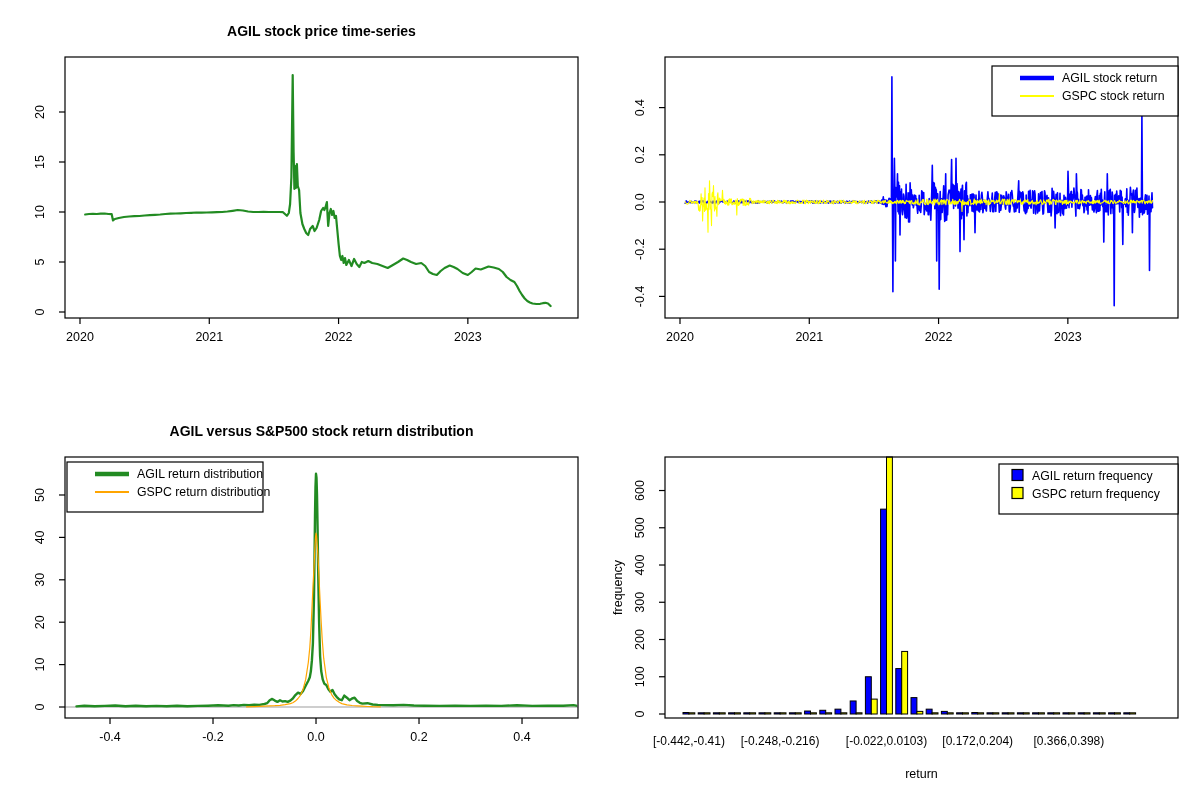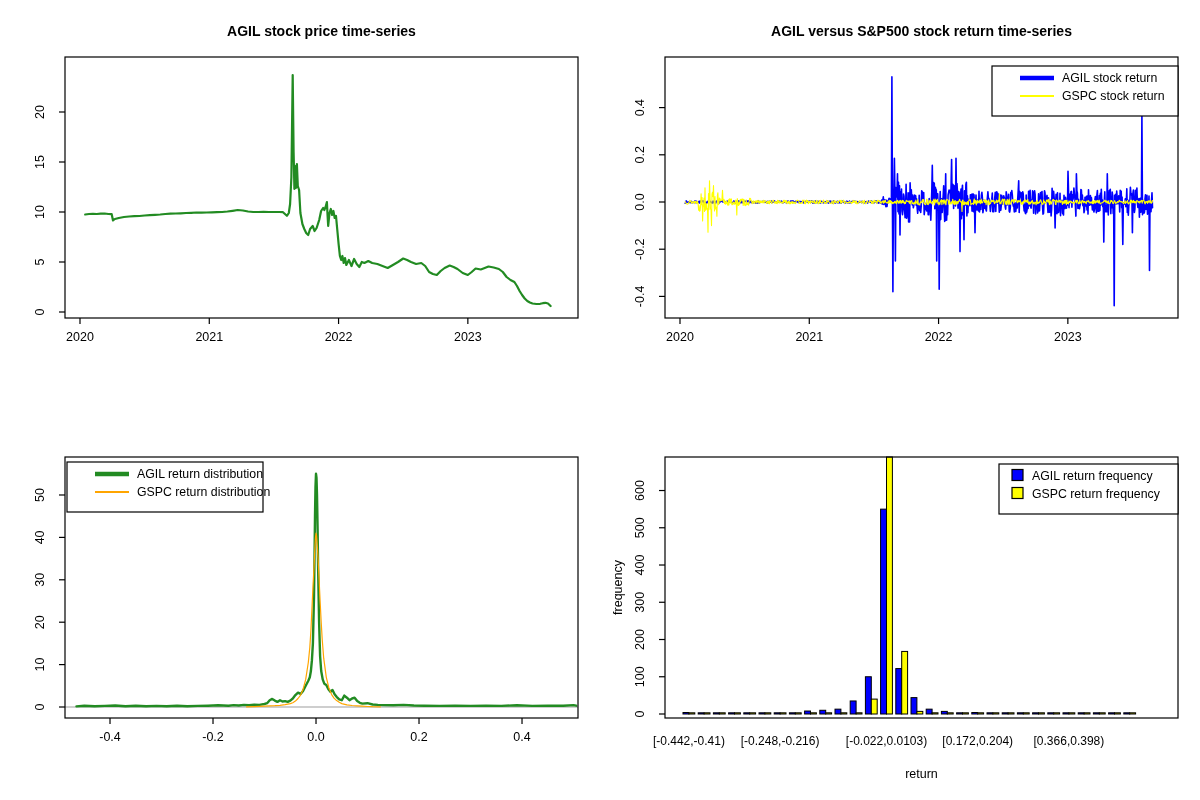--- a/index.html
+++ b/index.html
@@ -33,21 +33,20 @@
         <text x="44" y="262" fill="#000" font-family="&quot;Liberation Sans&quot;, sans-serif" font-size="12.5" text-anchor="middle" transform="rotate(-90,44,262)">5</text>
         <line x1="65" y1="212" x2="59" y2="212" stroke="#000" stroke-width="1.2"></line>
         <text x="44" y="212" fill="#000" font-family="&quot;Liberation Sans&quot;, sans-serif" font-size="12.5" text-anchor="middle" transform="rotate(-90,44,212)">10</text>
         <line x1="65" y1="162.00000000000003" x2="59" y2="162.00000000000003" stroke="#000" stroke-width="1.2"></line>
         <text x="44" y="162.00000000000003" fill="#000" font-family="&quot;Liberation Sans&quot;, sans-serif" font-size="12.5" text-anchor="middle" transform="rotate(-90,44,162.00000000000003)">15</text>
         <line x1="65" y1="112" x2="59" y2="112" stroke="#000" stroke-width="1.2"></line>
         <text x="44" y="112" fill="#000" font-family="&quot;Liberation Sans&quot;, sans-serif" font-size="12.5" text-anchor="middle" transform="rotate(-90,44,112)">20</text>
       </svg>
   </figure>
   <figure class="panel">
-    <div class="chart-title">AGIL versus S&amp;P500 stock return time-series</div>
     <svg class="chart" viewBox="0 0 600 400">
         <polyline points="85.2,203.2 85.7,203.0 86.2,200.9 86.7,201.5 87.2,202.0 87.8,202.2 88.3,202.1 88.8,202.6 89.3,201.9 89.8,201.5 90.3,202.6 90.9,202.8 91.4,201.4 91.9,202.0 92.4,202.7 92.9,202.3 93.4,202.5 94.0,201.9 94.5,202.5 95.0,200.9 95.5,202.6 96.0,201.1 96.5,202.7 97.1,202.8 97.6,202.8 98.1,202.5 98.6,201.9 99.1,201.4 99.6,203.0 100.2,201.0 100.7,201.9 101.2,201.7 101.7,201.6 102.2,200.9 102.7,201.7 103.3,201.0 103.8,201.2 104.3,203.1 104.8,202.8 105.3,202.3 105.8,202.2 106.4,203.1 106.9,203.0 107.4,201.4 107.9,202.3 108.4,202.2 108.9,202.1 109.5,200.9 110.0,201.5 110.5,201.6 111.0,202.4 111.5,202.3 112.0,202.9 112.6,202.9 113.1,201.0 113.6,202.4 114.1,202.7 114.6,201.7 115.1,202.4 115.7,203.1 116.2,201.6 116.7,201.0 117.2,201.9 117.7,201.2 118.2,201.6 118.8,201.0 119.3,202.9 119.8,201.9 120.3,201.7 120.8,201.1 121.3,200.9 121.9,201.2 122.4,201.8 122.9,200.9 123.4,200.9 123.9,201.9 124.4,201.3 125.0,203.2 125.5,202.0 126.0,202.4 126.5,201.5 127.0,201.9 127.5,201.4 128.1,200.9 128.6,201.9 129.1,201.2 129.6,202.2 130.1,201.7 130.6,201.4 131.2,201.9 131.7,202.4 132.2,202.6 132.7,203.2 133.2,203.1 133.7,201.0 134.3,201.2 134.8,201.7 135.3,203.1 135.8,201.7 136.3,201.8 136.8,201.5 137.4,200.8 137.9,202.5 138.4,200.9 138.9,201.6 139.4,201.3 139.9,201.7 140.5,201.2 141.0,202.9 141.5,200.8 142.0,202.0 142.5,201.8 143.0,202.8 143.6,202.2 144.1,202.7 144.6,201.3 145.1,201.1 145.6,201.4 146.2,201.6 146.7,200.8 147.2,201.7 147.7,201.4 148.2,200.9 148.7,202.0 149.3,202.6 149.8,201.8 150.3,201.3 150.8,201.2 151.3,202.7 151.8,201.9 152.4,202.1 152.9,201.9 153.4,202.8 153.9,202.6 154.4,202.1 154.9,202.1 155.5,202.8 156.0,203.2 156.5,202.8 157.0,203.1 157.5,202.9 158.0,201.1 158.6,200.9 159.1,203.0 159.6,202.8 160.1,202.2 160.6,202.0 161.1,201.5 161.7,202.3 162.2,202.3 162.7,201.3 163.2,201.5 163.7,201.3 164.2,201.9 164.8,201.3 165.3,202.2 165.8,201.9 166.3,202.5 166.8,201.9 167.3,201.4 167.9,203.0 168.4,202.6 168.9,201.2 169.4,201.2 169.9,201.4 170.4,202.2 171.0,202.3 171.5,201.0 172.0,202.6 172.5,202.3 173.0,202.1 173.5,201.2 174.1,202.2 174.6,200.9 175.1,201.9 175.6,202.2 176.1,202.4 176.6,201.9 177.2,202.5 177.7,201.1 178.2,201.8 178.7,200.9 179.2,201.2 179.7,202.0 180.3,202.2 180.8,201.5 181.3,201.0 181.8,201.9 182.3,201.6 182.8,202.8 183.4,201.5 183.9,202.3 184.4,201.7 184.9,201.2 185.4,202.3 185.9,202.5 186.5,203.0 187.0,201.6 187.5,201.5 188.0,200.9 188.5,202.4 189.0,202.6 189.6,203.0 190.1,201.5 190.6,201.0 191.1,201.3 191.6,201.2 192.1,200.9 192.7,202.6 193.2,200.9 193.7,202.5 194.2,201.9 194.7,202.3 195.2,201.5 195.8,201.4 196.3,201.7 196.8,201.5 197.3,201.7 197.8,201.8 198.3,202.5 198.9,201.2 199.4,202.0 199.9,202.9 200.4,201.5 200.9,202.1 201.4,201.9 202.0,201.9 202.5,201.1 203.0,200.9 203.5,202.8 204.0,202.9 204.5,202.5 205.1,201.9 205.6,202.3 206.1,201.0 206.6,201.2 207.1,201.9 207.6,201.0 208.2,202.5 208.7,202.0 209.2,201.0 209.7,201.6 210.2,201.3 210.7,202.4 211.3,201.0 211.8,200.9 212.3,201.2 212.8,203.2 213.3,202.8 213.9,201.4 214.4,202.9 214.9,203.0 215.4,201.0 215.9,202.5 216.4,201.8 217.0,202.6 217.5,201.3 218.0,201.5 218.5,203.0 219.0,202.1 219.5,200.9 220.1,203.0 220.6,203.0 221.1,202.3 221.6,201.3 222.1,201.6 222.6,202.5 223.2,202.0 223.7,202.9 224.2,202.0 224.7,202.2 225.2,201.9 225.7,202.8 226.3,201.4 226.8,202.5 227.3,201.5 227.8,201.2 228.3,203.1 228.8,202.8 229.4,201.5 229.9,201.1 230.4,202.5 230.9,201.2 231.4,201.7 231.9,202.4 232.5,203.0 233.0,202.9 233.5,200.8 234.0,201.5 234.5,202.6 235.0,202.0 235.6,203.0 236.1,202.0 236.6,202.2 237.1,201.3 237.6,202.8 238.1,201.4 238.7,202.8 239.2,202.6 239.7,202.7 240.2,201.1 240.7,203.1 241.2,203.1 241.8,201.0 242.3,201.0 242.8,202.0 243.3,201.8 243.8,201.5 244.3,202.8 244.9,202.0 245.4,203.0 245.9,201.8 246.4,201.5 246.9,201.2 247.4,203.0 248.0,201.8 248.5,202.3 249.0,203.1 249.5,201.0 250.0,202.5 250.5,202.8 251.1,202.5 251.6,202.4 252.1,201.3 252.6,201.2 253.1,201.1 253.6,201.4 254.2,201.5 254.7,201.1 255.2,201.7 255.7,201.5 256.2,201.6 256.7,202.5 257.3,202.2 257.8,201.6 258.3,202.4 258.8,202.6 259.3,202.0 259.8,201.8 260.4,201.6 260.9,202.2 261.4,201.5 261.9,202.6 262.4,201.4 262.9,202.0 263.5,202.1 264.0,202.3 264.5,201.3 265.0,202.9 265.5,201.9 266.0,201.9 266.6,201.6 267.1,201.7 267.6,203.0 268.1,202.2 268.6,201.0 269.1,201.5 269.7,202.0 270.2,201.5 270.7,202.4 271.2,200.9 271.7,203.0 272.2,201.4 272.8,202.1 273.3,202.7 273.8,202.0 274.3,202.7 274.8,201.2 275.3,200.8 275.9,201.9 276.4,201.0 276.9,202.8 277.4,202.0 277.9,202.8 278.5,203.1 279.0,201.5 279.5,201.4 280.0,202.7 280.5,203.2 281.0,202.0 281.7,200.1 282.2,204.2 282.7,201.6 283.3,196.8 283.8,204.4 284.3,201.4 284.9,199.7 285.4,204.4 285.9,206.7 286.5,200.4 287.0,206.5 287.5,201.5 288.1,202.6 288.6,200.0 289.1,198.2 289.7,199.2 290.2,201.1 290.7,198.7 291.4,200.9 291.9,76.9 292.4,197.4 292.9,291.7 293.4,198.0 293.9,195.0 294.4,158.3 294.9,193.1 295.4,261.0 295.9,187.6 296.4,195.0 296.9,196.9 297.5,173.7 298.0,211.8 298.5,182.2 299.0,213.9 299.5,185.7 300.0,235.0 300.5,192.1 301.0,201.3 301.5,189.0 302.0,211.2 302.5,214.7 303.0,208.9 303.5,194.0 304.0,196.2 304.5,208.9 305.1,217.7 305.6,209.6 306.1,184.4 306.6,218.3 307.1,216.0 307.6,211.9 308.1,192.7 308.6,222.0 309.1,193.4 309.6,221.9 310.1,182.9 310.8,201.8 311.3,189.8 311.8,199.2 312.3,205.0 312.8,195.0 313.3,207.8 313.8,205.4 314.3,197.8 314.7,195.1 315.2,201.0 315.7,195.8 316.2,205.1 316.7,199.0 317.2,208.6 317.7,213.3 318.2,204.6 318.7,209.1 319.2,195.2 319.7,210.8 320.2,206.6 320.7,212.4 321.2,206.3 321.7,190.7 322.2,191.9 322.7,199.8 323.2,196.0 323.7,192.6 324.2,214.6 324.7,209.9 325.2,209.6 325.7,204.3 326.2,203.0 326.7,211.0 327.2,203.1 327.7,205.4 328.2,214.7 328.7,214.8 329.2,198.5 329.7,203.9 330.2,207.2 330.8,220.3 331.3,204.5 331.8,191.1 332.3,165.4 332.8,200.3 333.3,193.2 333.8,182.5 334.3,183.5 334.8,208.7 335.3,187.3 335.8,189.3 336.3,190.0 336.7,261.0 337.2,194.2 337.7,193.7 338.2,209.2 338.7,209.9 339.2,289.3 339.7,208.4 340.2,191.5 340.7,219.6 341.2,199.0 341.7,198.9 342.2,212.4 342.7,203.7 343.2,195.5 343.7,185.8 344.2,210.0 344.7,221.5 345.2,199.0 345.7,173.7 346.1,220.3 346.6,220.1 347.1,205.9 347.6,214.7 348.1,194.9 348.6,192.6 349.1,190.0 349.6,191.1 350.1,190.7 350.6,201.9 351.1,184.8 351.6,159.5 352.1,200.9 352.6,184.1 353.1,185.0 353.6,208.5 354.1,185.6 354.6,190.2 355.1,202.2 355.5,206.0 356.0,158.3 356.5,202.1 357.0,183.6 357.5,192.6 358.0,208.2 358.5,191.5 359.0,192.0 359.5,196.7 360.0,251.6 360.5,197.2 361.0,189.1 361.5,218.7 362.0,190.3 362.5,185.2 363.0,214.9 363.5,205.8 364.0,239.8 364.5,190.9 364.9,201.6 365.4,205.0 365.9,184.2 366.4,182.3 366.9,216.0 367.4,195.7 367.9,212.6 368.4,199.2 368.9,203.2 369.4,200.2 369.9,205.7 370.4,194.9 370.9,197.7 371.5,194.3 372.0,211.1 372.5,209.0 373.0,193.8 373.5,211.7 374.0,194.8 374.5,206.1 375.0,232.7 375.5,205.5 376.0,195.0 376.5,208.3 377.0,210.0 377.5,202.7 378.0,199.6 378.5,211.0 379.0,191.3 379.5,211.9 380.0,199.2 380.4,201.7 380.9,209.4 381.4,195.1 381.9,192.3 382.4,198.1 382.9,212.6 383.4,209.1 383.9,200.0 384.4,208.2 384.9,206.4 385.4,203.5 385.9,209.5 386.4,211.0 386.9,202.5 387.4,197.7 387.9,191.9 388.4,198.5 388.9,198.4 389.4,202.7 389.9,205.3 390.4,211.4 390.9,206.0 391.3,200.4 391.8,199.3 392.3,193.1 392.8,211.7 393.3,207.5 393.8,211.7 394.3,202.2 394.8,197.2 395.3,192.2 395.8,211.5 396.3,195.9 396.8,191.7 397.3,203.1 397.8,193.4 398.3,194.4 398.8,202.8 399.3,212.1 399.8,207.8 400.3,195.0 400.8,210.1 401.3,205.0 401.7,195.4 402.2,198.0 402.7,204.0 403.2,201.8 403.7,195.7 404.2,197.5 404.7,198.3 405.2,206.8 405.7,209.1 406.2,191.8 406.7,194.6 407.2,204.9 407.7,202.1 408.2,199.3 408.7,194.4 409.2,211.1 409.7,212.1 410.3,207.8 410.8,192.5 411.3,194.0 411.8,190.5 412.3,194.9 412.8,203.1 413.3,206.2 413.8,205.1 414.3,212.0 414.8,202.6 415.3,209.5 415.8,211.5 416.3,206.1 416.8,201.2 417.3,207.9 417.7,198.7 418.2,191.1 418.7,180.8 419.2,212.4 419.7,191.5 420.2,193.8 420.7,196.9 421.2,192.8 421.7,203.2 422.2,195.0 422.7,191.8 423.2,193.9 423.7,205.9 424.2,211.0 424.7,204.3 425.2,212.8 425.7,213.7 426.2,195.1 426.7,212.2 427.2,209.0 427.7,203.7 428.1,208.4 428.6,191.3 429.1,196.9 429.6,205.6 430.1,190.2 430.6,206.4 431.1,208.1 431.6,199.7 432.1,202.0 432.6,190.9 433.1,194.3 433.6,213.2 434.1,193.0 434.6,190.9 435.1,194.7 435.6,214.0 436.1,202.9 436.6,208.8 437.1,201.7 437.6,212.9 438.1,210.4 438.6,193.8 439.0,210.9 439.5,210.7 440.0,200.6 440.5,192.5 441.0,203.4 441.5,192.7 442.0,191.5 442.5,205.8 443.0,214.2 443.5,213.4 444.0,202.9 444.5,190.8 445.0,193.0 445.5,202.6 446.0,201.7 446.5,196.8 447.0,195.4 447.5,204.5 448.0,212.5 448.5,197.8 449.1,211.6 449.6,212.1 450.1,202.3 450.6,200.3 451.1,216.0 451.6,209.1 452.1,188.2 452.6,199.8 453.1,193.9 453.6,191.2 454.1,197.0 454.6,204.1 455.1,228.0 455.6,203.1 456.1,194.4 456.6,204.9 457.0,213.7 457.5,192.8 458.0,212.0 458.5,212.5 459.0,210.2 459.5,209.6 460.0,193.3 460.5,215.6 461.0,200.8 461.5,206.4 462.0,200.3 462.5,213.0 463.0,213.8 463.5,215.0 464.0,195.3 464.5,208.6 465.0,208.4 465.5,197.3 466.0,199.9 466.5,208.3 467.0,202.9 467.5,205.1 468.0,171.3 468.5,190.2 469.0,207.6 469.5,194.4 470.0,202.8 470.5,197.4 471.0,191.6 471.4,191.4 471.9,207.2 472.4,194.7 472.9,199.7 473.4,197.4 473.9,188.0 474.4,193.6 474.9,198.4 475.4,205.6 475.9,216.1 476.4,173.7 476.9,191.0 477.4,193.0 477.9,208.5 478.4,199.4 478.9,202.0 479.4,208.8 479.9,206.0 480.4,204.4 480.9,189.5 481.4,190.0 481.9,200.6 482.4,195.0 482.9,205.7 483.4,200.2 484.0,212.7 484.5,210.4 485.0,197.3 485.5,205.9 486.0,200.4 486.5,196.2 487.0,210.0 487.5,196.0 488.0,214.1 488.5,189.8 489.0,201.3 489.5,205.2 490.0,199.8 490.4,195.6 490.9,204.8 491.4,197.6 491.9,203.3 492.4,209.9 492.9,205.7 493.4,203.5 493.9,212.0 494.4,209.8 494.9,199.6 495.4,196.6 495.9,206.3 496.4,212.7 496.9,195.0 497.4,190.5 497.9,211.2 498.4,200.2 498.9,211.3 499.4,195.5 499.9,210.6 500.4,193.2 500.9,205.1 501.3,189.2 501.8,202.9 502.3,199.7 502.8,206.7 503.3,202.1 503.8,242.1 504.3,200.7 504.8,191.9 505.3,211.6 505.8,211.6 506.3,205.8 506.8,211.7 507.3,173.7 507.8,204.9 508.3,214.9 508.8,199.7 509.3,190.5 509.8,199.2 510.3,189.4 510.8,213.6 511.3,198.0 511.7,207.6 512.2,192.0 512.7,195.9 513.2,213.6 513.7,210.7 514.2,305.8 514.7,195.3 515.2,196.1 515.7,194.3 516.2,203.9 516.7,191.0 517.2,198.0 517.7,203.8 518.2,199.5 518.7,195.8 519.2,198.3 519.7,212.0 520.2,190.4 520.7,192.3 521.2,191.3 521.7,207.7 522.1,197.1 522.8,244.5 523.3,203.6 523.8,203.1 524.3,204.1 524.8,202.4 525.3,198.8 525.8,206.6 526.3,201.5 526.8,188.8 527.3,212.4 527.8,200.0 528.3,215.1 528.8,206.0 529.3,200.9 529.9,200.5 530.4,187.4 530.9,193.6 531.4,193.8 531.9,196.1 532.4,232.7 532.9,193.5 533.4,190.1 533.9,202.7 534.4,212.4 534.9,208.8 535.4,190.4 535.9,200.1 536.4,193.8 536.9,188.1 537.4,203.0 537.9,207.4 538.4,203.8 538.9,198.5 539.4,217.2 539.9,202.6 540.4,198.2 540.9,212.1 541.4,208.2 541.9,114.7 542.5,214.7 543.0,200.5 543.5,200.6 544.0,213.2 544.5,211.9 545.0,198.8 545.5,194.7 546.0,209.4 546.5,204.5 547.0,195.4 547.5,214.3 548.0,205.8 548.5,209.1 549.0,196.1 549.5,270.4 550.0,201.0 550.5,201.6 551.0,211.7 551.5,200.7 552.0,192.8 552.5,207.7" fill="none" stroke="#0000FF" stroke-width="1.6" stroke-linejoin="round" stroke-linecap="round"></polyline>
         <polyline points="85.2,201.7 85.7,202.6 86.2,203.8 86.7,203.9 87.2,204.0 87.7,204.1 88.2,203.7 88.8,202.6 89.3,201.8 89.8,200.4 90.3,201.3 90.8,200.9 91.3,202.9 91.8,203.4 92.3,201.7 92.8,202.6 93.4,201.7 93.9,201.5 94.4,203.6 94.9,201.4 95.4,202.3 95.9,201.3 96.4,202.7 96.9,203.7 97.5,201.0 98.1,203.9 98.6,210.1 99.1,205.7 99.6,211.1 100.1,210.7 100.6,206.2 101.1,193.8 101.6,204.7 102.1,197.5 102.6,220.9 103.1,204.7 103.6,206.1 104.0,198.0 104.5,211.5 105.0,187.8 105.5,210.3 106.0,208.1 106.5,203.7 107.0,209.6 107.5,208.5 108.0,232.2 108.5,193.6 109.0,209.6 109.5,180.8 110.0,196.9 110.5,208.7 111.0,209.8 111.5,225.6 112.0,194.1 112.5,192.2 113.0,196.7 113.5,185.5 114.0,204.4 114.5,211.0 115.0,196.5 115.5,209.0 116.0,207.1 116.5,209.2 116.9,216.2 117.4,195.4 117.9,192.7 118.4,204.6 118.9,203.9 119.4,198.1 120.1,198.9 120.6,200.9 121.1,200.5 121.6,200.4 122.0,198.8 122.5,190.2 123.0,199.9 123.5,201.8 124.0,199.4 124.5,203.7 125.0,200.9 125.5,204.2 126.0,203.4 126.5,201.1 127.0,202.7 127.5,204.9 128.0,205.2 128.4,199.9 128.9,204.9 129.4,198.8 129.9,199.8 130.4,203.1 130.9,198.9 131.4,199.0 131.9,204.7 132.4,203.2 132.9,204.8 133.4,202.0 133.9,203.3 134.4,202.9 134.9,204.5 135.3,201.0 135.8,200.1 136.3,203.3 136.8,215.0 137.3,198.5 137.8,201.4 138.3,205.5 138.8,205.1 139.3,202.0 139.8,204.3 140.3,199.4 140.8,201.4 141.3,199.2 141.7,200.1 142.2,199.1 142.7,199.1 143.2,205.5 143.7,199.2 144.2,200.1 144.7,205.3 145.2,204.9 145.7,205.6 146.2,199.7 146.7,204.6 147.2,203.2 147.7,204.6 148.1,202.9 148.6,205.1 149.1,201.9 149.6,198.3 150.1,198.4 150.6,198.8 151.1,201.2 151.7,200.8 152.2,203.8 152.7,203.0 153.2,201.3 153.7,200.9 154.2,203.4 154.7,201.9 155.2,201.5 155.7,201.0 156.2,203.3 156.6,200.8 157.1,201.0 157.6,202.3 158.1,200.2 158.6,201.9 159.1,203.4 159.6,201.4 160.1,201.0 160.6,202.7 161.0,200.8 161.5,202.6 162.0,201.7 162.5,202.8 163.0,201.1 163.5,200.3 164.0,203.2 164.5,201.0 165.0,201.2 165.4,200.8 165.9,201.6 166.4,203.4 166.9,203.4 167.4,201.3 167.9,201.4 168.4,203.4 168.9,201.2 169.4,203.8 169.9,200.6 170.3,200.6 170.8,201.7 171.3,202.7 171.8,203.3 172.3,200.9 172.8,200.5 173.3,200.3 173.8,201.6 174.3,202.9 174.7,202.0 175.2,203.3 175.7,201.5 176.2,201.5 176.7,203.5 177.2,203.6 177.7,200.2 178.2,201.9 178.7,200.6 179.1,203.2 179.6,202.2 180.1,201.2 180.6,202.3 181.1,202.9 181.6,203.1 182.1,201.7 182.6,202.6 183.1,203.2 183.6,200.2 184.0,202.1 184.5,200.4 185.0,201.0 185.5,202.5 186.0,200.6 186.5,200.8 187.0,203.8 187.5,202.5 188.0,201.7 188.4,202.8 188.9,201.1 189.4,203.8 189.9,201.8 190.4,203.8 190.9,203.0 191.4,201.7 191.9,202.8 192.4,203.4 192.8,201.4 193.3,202.5 193.8,203.1 194.3,202.2 194.8,202.8 195.3,203.6 195.8,202.9 196.3,200.8 196.8,200.6 197.2,200.3 197.7,200.3 198.2,200.5 198.7,200.7 199.2,203.5 199.7,202.5 200.2,203.5 200.7,203.3 201.2,202.5 201.7,203.0 202.1,203.5 202.6,200.4 203.1,200.3 203.6,200.8 204.1,200.2 204.6,203.6 205.1,202.3 205.6,203.7 206.1,200.5 206.5,200.2 207.0,201.9 207.5,200.6 208.0,201.5 208.5,203.7 209.0,201.2 209.5,202.6 210.0,201.3 210.5,203.1 210.9,200.6 211.4,201.8 211.9,201.9 212.4,200.9 212.9,203.0 213.4,202.4 213.9,201.6 214.4,200.5 214.9,203.4 215.4,203.0 215.8,201.8 216.3,203.5 216.8,200.3 217.3,201.6 217.8,202.1 218.3,203.8 218.8,203.3 219.3,200.6 219.8,202.9 220.2,200.3 220.7,202.0 221.2,202.7 221.7,202.5 222.2,202.9 222.7,202.1 223.2,200.8 223.7,200.1 224.2,202.2 224.6,203.3 225.1,202.8 225.6,202.5 226.1,203.6 226.6,200.3 227.1,201.2 227.6,202.2 228.1,201.1 228.6,201.0 229.0,202.0 229.5,202.6 230.0,203.1 230.5,203.3 231.0,203.6 231.5,202.4 232.0,201.1 232.5,202.2 233.0,203.7 233.5,203.9 233.9,200.5 234.4,202.2 234.9,200.6 235.4,202.6 235.9,202.0 236.4,202.3 236.9,202.2 237.4,201.3 237.9,203.2 238.3,202.9 238.8,201.4 239.3,200.8 239.8,200.4 240.3,200.5 240.8,203.4 241.3,200.2 241.8,202.6 242.3,202.1 242.7,202.0 243.2,201.0 243.7,200.2 244.2,201.8 244.7,203.7 245.2,201.8 245.7,201.7 246.2,202.2 246.7,202.3 247.2,202.9 247.6,202.5 248.1,203.2 248.6,202.2 249.1,201.7 249.6,202.7 250.1,201.9 250.6,202.0 251.1,202.2 251.6,203.6 252.0,202.5 252.5,202.7 253.0,200.3 253.5,202.5 254.0,201.0 254.5,200.9 255.0,201.6 255.5,203.3 256.0,201.1 256.4,201.1 256.9,203.8 257.4,203.7 257.9,203.3 258.4,202.3 258.9,201.8 259.4,200.7 259.9,201.9 260.4,202.1 260.8,201.5 261.3,202.7 261.8,202.2 262.3,201.6 262.8,200.8 263.3,203.9 263.8,201.8 264.3,200.3 264.8,202.5 265.3,202.7 265.7,203.8 266.2,203.5 266.7,202.1 267.2,201.1 267.7,201.9 268.2,202.2 268.7,202.3 269.2,202.4 269.7,201.0 270.1,201.3 270.6,200.7 271.1,201.0 271.6,203.5 272.1,201.4 272.6,202.6 273.1,203.7 273.6,201.4 274.1,200.3 274.5,202.1 275.0,200.5 275.5,202.0 276.0,201.9 276.5,201.6 277.0,203.6 277.5,200.3 278.0,201.0 278.5,200.4 279.0,201.5 279.4,201.7 279.9,201.2 280.4,203.2 280.9,201.9 281.4,202.9 281.9,201.8 282.4,201.0 282.9,201.8 283.4,203.3 283.8,200.5 284.3,202.6 284.8,201.3 285.3,200.3 285.8,202.3 286.3,202.5 286.8,202.9 287.3,202.5 287.8,202.0 288.2,203.5 288.7,200.9 289.2,202.8 289.7,200.2 290.2,202.8 290.7,200.5 291.2,202.9 291.7,201.6 292.2,203.7 292.6,202.5 293.1,203.6 293.6,202.6 294.1,202.7 294.6,201.6 295.1,203.2 295.6,202.0 296.1,201.0 296.6,203.6 297.1,201.5 297.5,200.3 298.0,201.2 298.5,203.2 299.0,202.4 299.5,200.7 300.0,203.3 300.5,200.4 301.0,201.4 301.5,203.1 301.9,201.5 302.4,200.2 302.9,202.7 303.4,200.7 303.9,202.4 304.4,203.7 304.9,202.1 305.4,203.5 305.9,201.9 306.3,200.2 306.8,201.0 307.3,201.4 307.8,201.1 308.3,201.7 308.8,201.2 309.3,203.1 309.8,200.9 310.3,203.9 310.8,201.1 311.2,201.5 311.7,200.6 312.2,203.4 312.7,202.9 313.4,204.1 313.8,202.8 314.3,203.8 314.8,202.0 315.3,203.7 315.8,200.1 316.3,202.6 316.8,202.1 317.3,204.1 317.8,199.2 318.3,203.9 318.8,204.6 319.3,204.1 319.7,205.0 320.2,202.7 320.7,201.8 321.2,202.3 321.7,202.6 322.2,200.3 322.7,199.5 323.2,201.6 323.7,199.6 324.2,203.8 324.7,203.4 325.2,204.5 325.6,204.6 326.1,203.8 326.6,199.1 327.1,199.5 327.6,204.4 328.1,204.6 328.6,203.8 329.1,200.2 329.6,202.9 330.1,202.9 330.6,200.0 331.1,202.6 331.6,202.8 332.0,203.9 332.5,203.7 333.0,201.6 333.5,199.7 334.0,200.8 334.5,204.9 335.0,199.0 335.5,200.3 336.0,203.0 336.5,200.3 337.0,201.5 337.5,199.2 337.9,203.8 338.4,202.4 338.9,204.8 339.4,202.7 339.9,204.2 340.4,200.9 340.9,201.5 341.4,199.6 341.9,204.6 342.4,200.3 342.9,201.4 343.4,200.0 343.8,204.0 344.3,202.7 344.8,199.8 345.3,201.9 345.8,204.8 346.3,200.8 346.8,199.3 347.3,199.7 347.8,199.9 348.3,200.4 348.8,204.5 349.3,202.5 349.7,200.7 350.2,203.6 350.7,203.9 351.2,204.0 351.7,201.8 352.2,202.9 352.7,199.2 353.2,202.0 353.7,204.2 354.2,201.0 354.7,204.6 355.2,200.6 355.6,203.9 356.1,202.8 356.6,201.6 357.1,204.2 357.6,201.5 358.1,203.3 358.6,201.0 359.1,201.0 359.6,199.2 360.1,201.3 360.6,201.9 361.1,201.8 361.5,201.9 362.0,211.4 362.5,200.3 363.0,200.1 363.5,204.6 364.0,204.7 364.5,201.8 365.0,204.3 365.5,202.9 366.0,202.2 366.5,204.2 367.0,204.4 367.5,201.6 367.9,203.4 368.4,205.0 368.9,199.8 369.4,200.4 369.9,199.6 370.4,200.0 370.9,204.6 371.4,204.2 371.9,203.6 372.4,203.2 372.9,203.4 373.4,204.5 373.8,200.4 374.3,198.9 374.8,203.4 375.3,200.3 375.8,201.7 376.3,204.9 376.8,201.3 377.3,200.0 377.8,203.1 378.3,201.0 378.8,201.6 379.3,202.9 379.7,200.1 380.2,200.5 380.7,203.6 381.2,199.1 381.7,202.3 382.2,202.8 382.7,202.3 383.2,200.7 383.7,199.7 384.2,199.9 384.7,202.4 385.2,202.2 385.6,199.7 386.1,204.6 386.6,200.2 387.1,201.5 387.6,201.3 388.1,204.9 388.6,199.9 389.1,201.5 389.6,204.6 390.1,203.0 390.6,203.4 391.1,201.2 391.5,200.0 392.0,201.7 392.5,201.1 393.0,200.4 393.5,201.6 394.0,200.6 394.5,203.7 395.0,202.9 395.5,201.9 396.0,202.0 396.5,200.0 397.0,202.9 397.4,200.8 397.9,202.2 398.4,200.2 398.9,201.2 399.4,193.7 399.9,203.6 400.4,202.2 400.9,203.9 401.4,201.6 401.9,200.8 402.4,199.1 402.9,199.2 403.3,204.7 403.8,200.0 404.3,199.2 404.8,199.5 405.3,203.2 405.8,204.3 406.3,201.1 406.8,204.7 407.3,199.4 407.8,200.5 408.3,204.4 408.8,200.8 409.3,199.0 409.7,204.1 410.2,203.6 410.7,204.1 411.2,200.5 411.7,202.1 412.2,199.6 412.7,201.0 413.2,199.7 413.7,202.9 414.2,202.3 414.7,199.5 415.2,199.9 415.6,199.8 416.1,201.0 416.8,201.1 417.3,202.8 417.8,200.5 418.3,201.9 418.8,200.6 419.3,201.8 419.8,201.3 420.3,199.8 420.7,202.3 421.2,203.9 421.7,204.3 422.2,201.7 422.7,203.8 423.2,204.0 423.7,200.9 424.2,200.8 424.7,201.4 425.2,199.6 425.7,202.0 426.2,201.6 426.7,200.4 427.2,202.4 427.7,199.2 428.2,202.6 428.7,204.1 429.2,201.9 429.7,204.2 430.2,202.3 430.7,203.8 431.2,201.5 431.7,202.3 432.2,200.2 432.6,201.4 433.1,203.8 433.6,202.4 434.1,204.0 434.6,203.0 435.1,202.1 435.6,202.9 436.1,204.8 436.6,201.5 437.1,200.4 437.6,203.6 438.1,202.2 438.6,203.2 439.1,202.1 439.6,202.6 440.1,200.3 440.6,199.8 441.1,201.0 441.6,203.0 442.1,204.7 442.6,203.2 443.1,204.1 443.6,199.7 444.1,202.6 444.5,201.6 445.0,202.7 445.5,203.7 446.0,202.5 446.5,200.0 447.0,201.3 447.5,200.1 448.0,202.1 448.5,199.2 449.0,202.1 449.5,204.6 450.0,200.6 450.5,201.1 451.0,204.3 451.5,203.6 452.0,201.7 452.5,199.9 453.0,200.7 453.5,199.4 454.0,200.5 454.5,200.7 455.0,200.5 455.5,204.4 456.0,204.6 456.4,200.0 456.9,200.4 457.4,201.2 457.9,202.4 458.4,201.1 458.9,200.9 459.4,200.2 459.9,202.5 460.4,202.5 460.9,200.0 461.4,201.8 461.9,202.0 462.4,204.4 462.9,201.0 463.4,203.2 463.9,203.2 464.4,200.6 464.9,203.3 465.4,200.5 465.9,200.3 466.4,204.7 466.9,200.1 467.4,203.5 467.8,202.4 468.5,203.9 469.0,200.8 469.5,202.4 470.0,201.8 470.5,201.1 471.0,201.3 471.4,202.8 471.9,201.9 472.4,202.8 472.9,202.6 473.4,202.2 473.9,203.8 474.4,202.8 474.9,202.1 475.4,201.5 475.9,200.3 476.4,202.9 476.9,200.4 477.3,200.2 477.8,201.4 478.3,203.8 478.8,202.4 479.3,203.6 479.8,200.4 480.3,202.2 480.8,202.6 481.3,203.7 481.8,200.8 482.3,201.5 482.7,200.3 483.2,202.9 483.7,201.4 484.2,202.2 484.7,201.4 485.2,202.7 485.7,202.0 486.2,203.7 486.7,201.3 487.2,200.9 487.7,201.5 488.2,201.9 488.6,200.6 489.1,202.0 489.6,202.3 490.1,203.3 490.6,202.1 491.1,202.5 491.6,202.0 492.1,203.5 492.6,200.5 493.1,203.8 493.6,203.1 494.1,201.0 494.5,200.4 495.0,203.2 495.5,202.9 496.0,200.6 496.5,202.3 497.0,201.4 497.5,200.4 498.0,202.6 498.5,202.9 499.0,200.1 499.5,201.1 499.9,203.3 500.4,203.9 500.9,203.3 501.4,202.9 501.9,202.7 502.4,202.7 502.9,202.6 503.4,201.5 503.9,201.5 504.4,200.8 504.9,200.2 505.4,201.9 505.8,200.9 506.3,202.2 506.8,200.9 507.3,202.9 507.8,203.1 508.3,200.9 508.8,203.6 509.3,203.2 509.8,203.4 510.3,203.1 510.8,200.3 511.3,201.4 511.7,200.6 512.2,201.4 512.7,203.2 513.2,203.5 513.7,203.0 514.2,201.2 514.7,200.7 515.2,202.0 515.7,203.6 516.2,203.0 516.7,202.4 517.1,202.8 517.6,201.5 518.1,202.3 518.6,202.2 519.1,200.5 519.6,200.4 520.1,201.7 520.6,201.6 521.1,201.6 521.6,202.2 522.1,201.6 522.6,202.6 523.0,202.4 523.5,203.8 524.0,203.1 524.5,202.5 525.0,200.6 525.5,203.5 526.0,201.7 526.5,202.4 527.0,201.9 527.5,200.4 528.0,203.6 528.5,203.9 528.9,202.8 529.4,203.1 529.9,202.5 530.4,200.4 530.9,203.2 531.4,200.2 531.9,200.8 532.4,202.3 532.9,202.7 533.4,200.4 533.9,202.2 534.3,202.7 534.8,201.2 535.3,203.0 535.8,201.9 536.3,202.7 536.8,200.5 537.3,200.8 537.8,201.1 538.3,202.6 538.8,201.4 539.3,201.2 539.8,203.1 540.2,202.2 540.7,200.9 541.2,201.1 541.7,200.4 542.2,203.1 542.7,200.9 543.2,200.3 543.7,200.1 544.2,201.1 544.7,203.2 545.2,203.9 545.7,201.7 546.1,201.5 546.6,202.3 547.1,201.3 547.6,203.4 548.1,201.1 548.6,202.2 549.1,200.5 549.6,201.6 550.1,203.0 550.6,200.4 551.1,203.0 551.5,203.1 552.0,202.5 552.5,200.5" fill="none" stroke="#FFFF00" stroke-width="1.1" stroke-linejoin="round" stroke-linecap="round"></polyline>
         <rect x="65" y="57" width="513" height="261" fill="none" stroke="#000" stroke-width="1.2"></rect>
         <line x1="79.99697580644946" y1="318" x2="79.99697580644946" y2="324" stroke="#000" stroke-width="1.2"></line>
         <text x="79.99697580644946" y="341" fill="#000" font-family="&quot;Liberation Sans&quot;, sans-serif" font-size="12.5" text-anchor="middle">2020</text>
         <line x1="209.28124999999542" y1="318" x2="209.28124999999542" y2="324" stroke="#000" stroke-width="1.2"></line>
         <text x="209.28124999999542" y="341" fill="#000" font-family="&quot;Liberation Sans&quot;, sans-serif" font-size="12.5" text-anchor="middle">2021</text>
         <line x1="338.56552419354136" y1="318" x2="338.56552419354136" y2="324" stroke="#000" stroke-width="1.2"></line>
         <text x="338.56552419354136" y="341" fill="#000" font-family="&quot;Liberation Sans&quot;, sans-serif" font-size="12.5" text-anchor="middle">2022</text>
@@ -64,20 +63,21 @@
         <line x1="65" y1="107.5998734062754" x2="59" y2="107.5998734062754" stroke="#000" stroke-width="1.2"></line>
         <text x="44" y="107.5998734062754" fill="#000" font-family="&quot;Liberation Sans&quot;, sans-serif" font-size="12.5" text-anchor="middle" transform="rotate(-90,44,107.5998734062754)">0.4</text>
         <rect x="392" y="66" width="186" height="50" fill="#fff" stroke="#000" stroke-width="1.2"></rect>
         <line x1="420" y1="78" x2="454" y2="78" stroke="#0000FF" stroke-width="4.5"></line>
         <text x="462" y="82" fill="#000" font-family="&quot;Liberation Sans&quot;, sans-serif" font-size="12.3">AGIL stock return</text>
         <line x1="420" y1="96" x2="454" y2="96" stroke="#FFFF00" stroke-width="1.7999999999999998"></line>
         <text x="462" y="100" fill="#000" font-family="&quot;Liberation Sans&quot;, sans-serif" font-size="12.3">GSPC stock return</text>
       </svg>
   </figure>
   <figure class="panel">
+    <div class="chart-title">AGIL versus S&amp;P500 stock return distribution</div>
     <svg class="chart" viewBox="0 0 600 400">
         <line x1="65" y1="307.00097475387463" x2="578" y2="307.00097475387463" stroke="#BEBEBE" stroke-width="1.4"></line>
         <polyline points="76.5,306.4 84.3,305.7 94.6,306.2 104.9,305.9 115.2,305.5 125.5,306.2 135.8,305.7 146.1,306.2 156.4,305.9 166.7,306.2 177.0,305.7 187.3,306.2 197.6,305.9 207.9,305.7 218.2,305.3 228.5,305.7 233.6,305.1 238.8,305.5 243.9,304.9 249.1,305.3 254.2,304.7 259.4,304.9 264.5,304.0 267.1,303.2 269.7,300.2 272.2,298.9 274.8,300.6 277.4,301.9 280.0,300.2 282.5,301.5 285.1,301.1 287.7,301.9 290.3,300.6 292.8,298.5 295.4,295.1 298.0,292.6 300.6,293.9 303.1,290.9 305.7,285.8 308.3,280.7 309.8,277.3 310.9,271.0 311.9,260.4 312.9,243.4 314.0,196.8 314.5,158.6 315.0,116.2 315.5,86.5 316.0,73.8 316.5,78.0 317.0,95.0 317.6,128.9 318.1,167.1 319.1,222.2 320.1,256.1 321.2,271.0 322.7,279.4 324.3,283.7 326.3,285.0 328.4,289.2 330.4,291.7 332.5,290.0 334.6,294.3 336.6,296.8 339.2,299.4 341.8,300.2 344.3,295.6 346.9,297.7 349.5,300.2 352.1,298.5 354.6,297.7 357.2,301.1 359.8,302.8 362.4,303.6 367.5,303.2 372.7,304.5 377.8,304.9 383.0,305.1 393.3,305.3 403.6,304.9 413.9,305.5 424.2,305.7 439.6,305.9 455.1,305.7 470.5,305.9 486.0,305.7 501.4,305.9 516.9,305.3 532.3,305.9 547.8,305.7 563.2,305.7 573.5,305.1 576.1,305.7" fill="none" stroke="#228B22" stroke-width="2.4" stroke-linejoin="round" stroke-linecap="round"></polyline>
         <polyline points="246.5,306.8 254.2,306.6 259.4,306.4 264.5,306.2 269.7,305.9 274.8,305.7 280.0,305.3 285.1,304.7 290.3,303.6 292.8,302.8 295.4,301.1 298.0,298.5 300.6,295.1 303.1,289.2 305.7,279.4 308.3,262.5 309.8,247.6 310.9,230.7 311.9,209.5 312.9,188.3 314.0,167.1 315.0,145.9 315.5,137.4 316.0,133.2 316.5,135.3 317.0,141.6 318.1,158.6 319.1,179.8 320.1,201.0 321.2,222.2 322.2,239.2 323.7,258.2 326.3,277.3 328.9,287.9 331.5,294.3 334.0,298.1 336.6,300.6 339.2,302.3 341.8,303.6 346.9,304.9 352.1,305.5 357.2,305.9 362.4,306.2 367.5,306.5 372.7,306.7 380.4,306.8" fill="none" stroke="#FFA500" stroke-width="1.2" stroke-linejoin="round" stroke-linecap="round"></polyline>
         <rect x="65" y="57" width="513" height="261" fill="none" stroke="#000" stroke-width="1.2"></rect>
         <line x1="110.01174580865373" y1="318" x2="110.01174580865373" y2="324" stroke="#000" stroke-width="1.2"></line>
         <text x="110.01174580865373" y="341" fill="#000" font-family="&quot;Liberation Sans&quot;, sans-serif" font-size="12.5" text-anchor="middle">-0.4</text>
         <line x1="213.013452464612" y1="318" x2="213.013452464612" y2="324" stroke="#000" stroke-width="1.2"></line>
         <text x="213.013452464612" y="341" fill="#000" font-family="&quot;Liberation Sans&quot;, sans-serif" font-size="12.5" text-anchor="middle">-0.2</text>
         <line x1="316.0151591205702" y1="318" x2="316.0151591205702" y2="324" stroke="#000" stroke-width="1.2"></line>

